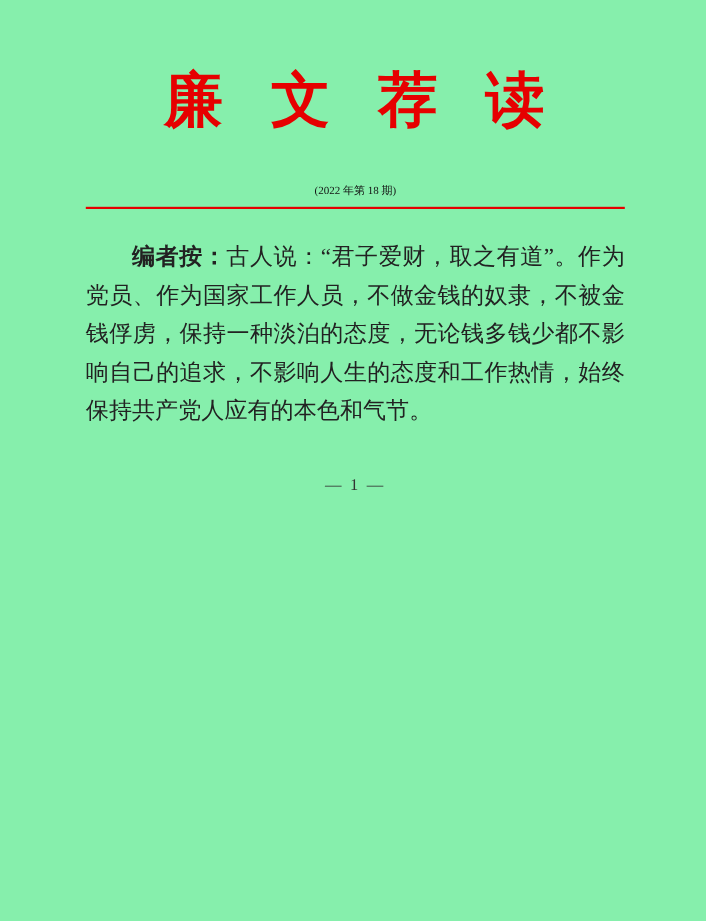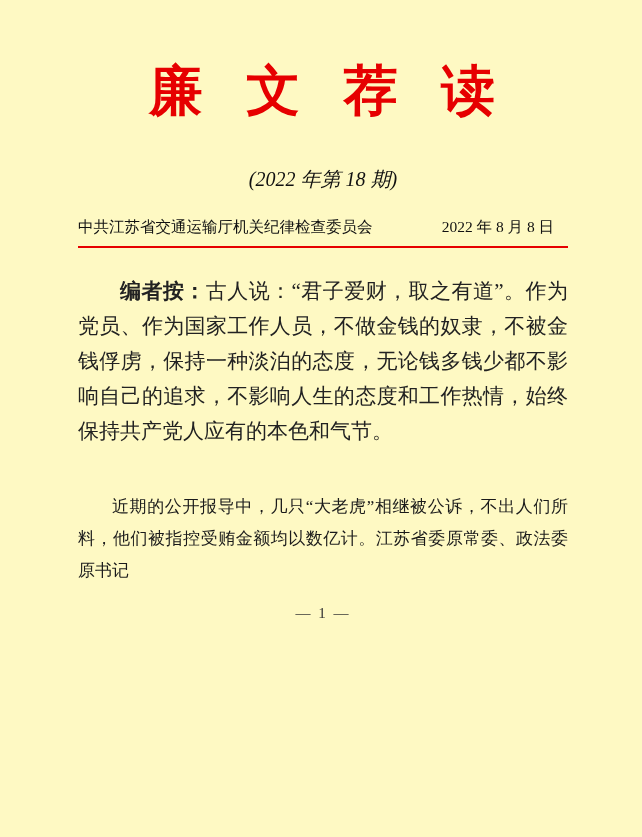--- a/index.html
+++ b/index.html
@@ -5,21 +5,21 @@
   html, body {
     margin: 0;
     padding: 0;
     background: #ffffff;
   }
   .page {
     position: relative;
     width: 642px;
     height: 837px;
     margin: 0 auto;
-    background: #fef9c3;
+    background: #86efac;
     box-sizing: border-box;
     padding: 0 74px 0 78px;
     font-family: "Liberation Serif", "DejaVu Serif", serif;
     color: #1a1a1a;
     overflow: hidden;
   }
   .main-title {
     margin: 0;
     padding-top: 58px;
     text-align: center;
@@ -27,23 +27,22 @@
     line-height: 1.25;
     font-weight: bold;
     color: var(--accent, #e60000);
     word-spacing: 26px;
     letter-spacing: 2px;
     font-family: "Liberation Serif", "DejaVu Serif", serif;
   }
   .issue-line {
     margin-top: 40px;
     text-align: center;
-    font-size: 20px;
+    font-size: 10px;
     color: #111111;
-    font-style: italic;
   }
   .org-row {
     margin-top: 24px;
     display: flex;
     justify-content: space-between;
     align-items: baseline;
     font-size: 15.5px;
     color: #111111;
   }
   .org-row .date {
@@ -96,29 +95,24 @@
 </style>
 </head>
 <body>
 
 <div class="page">
 
   <h1 class="main-title">廉 文 荐 读</h1>
 
   <div class="issue-line">(2022 年第 18 期)</div>
 
-  <div class="org-row">
-    <span class="org">中共江苏省交通运输厅机关纪律检查委员会</span>
-    <span class="date">2022 年 8 月 8 日</span>
-  </div>
 
   <hr class="red-rule">
 
   <p class="editor-note"><span class="note-label">编者按：</span><span class="note-text">古人说：“君子爱财，取之有道”。作为党员、作为国家工作人员，不做金钱的奴隶，不被金钱俘虏，保持一种淡泊的态度，无论钱多钱少都不影响自己的追求，不影响人生的态度和工作热情，始终保持共产党人应有的本色和气节。</span></p>
 
 
   <div class="article-body">
-    <p class="body-para">近期的公开报导中，几只“大老虎”相继被公诉，不出人们所料，他们被指控受贿金额均以数亿计。江苏省委原常委、政法委原书记</p>
   </div>
 
   <div class="page-footer">— 1 —</div>
 
 </div>
 
 </body></html>

